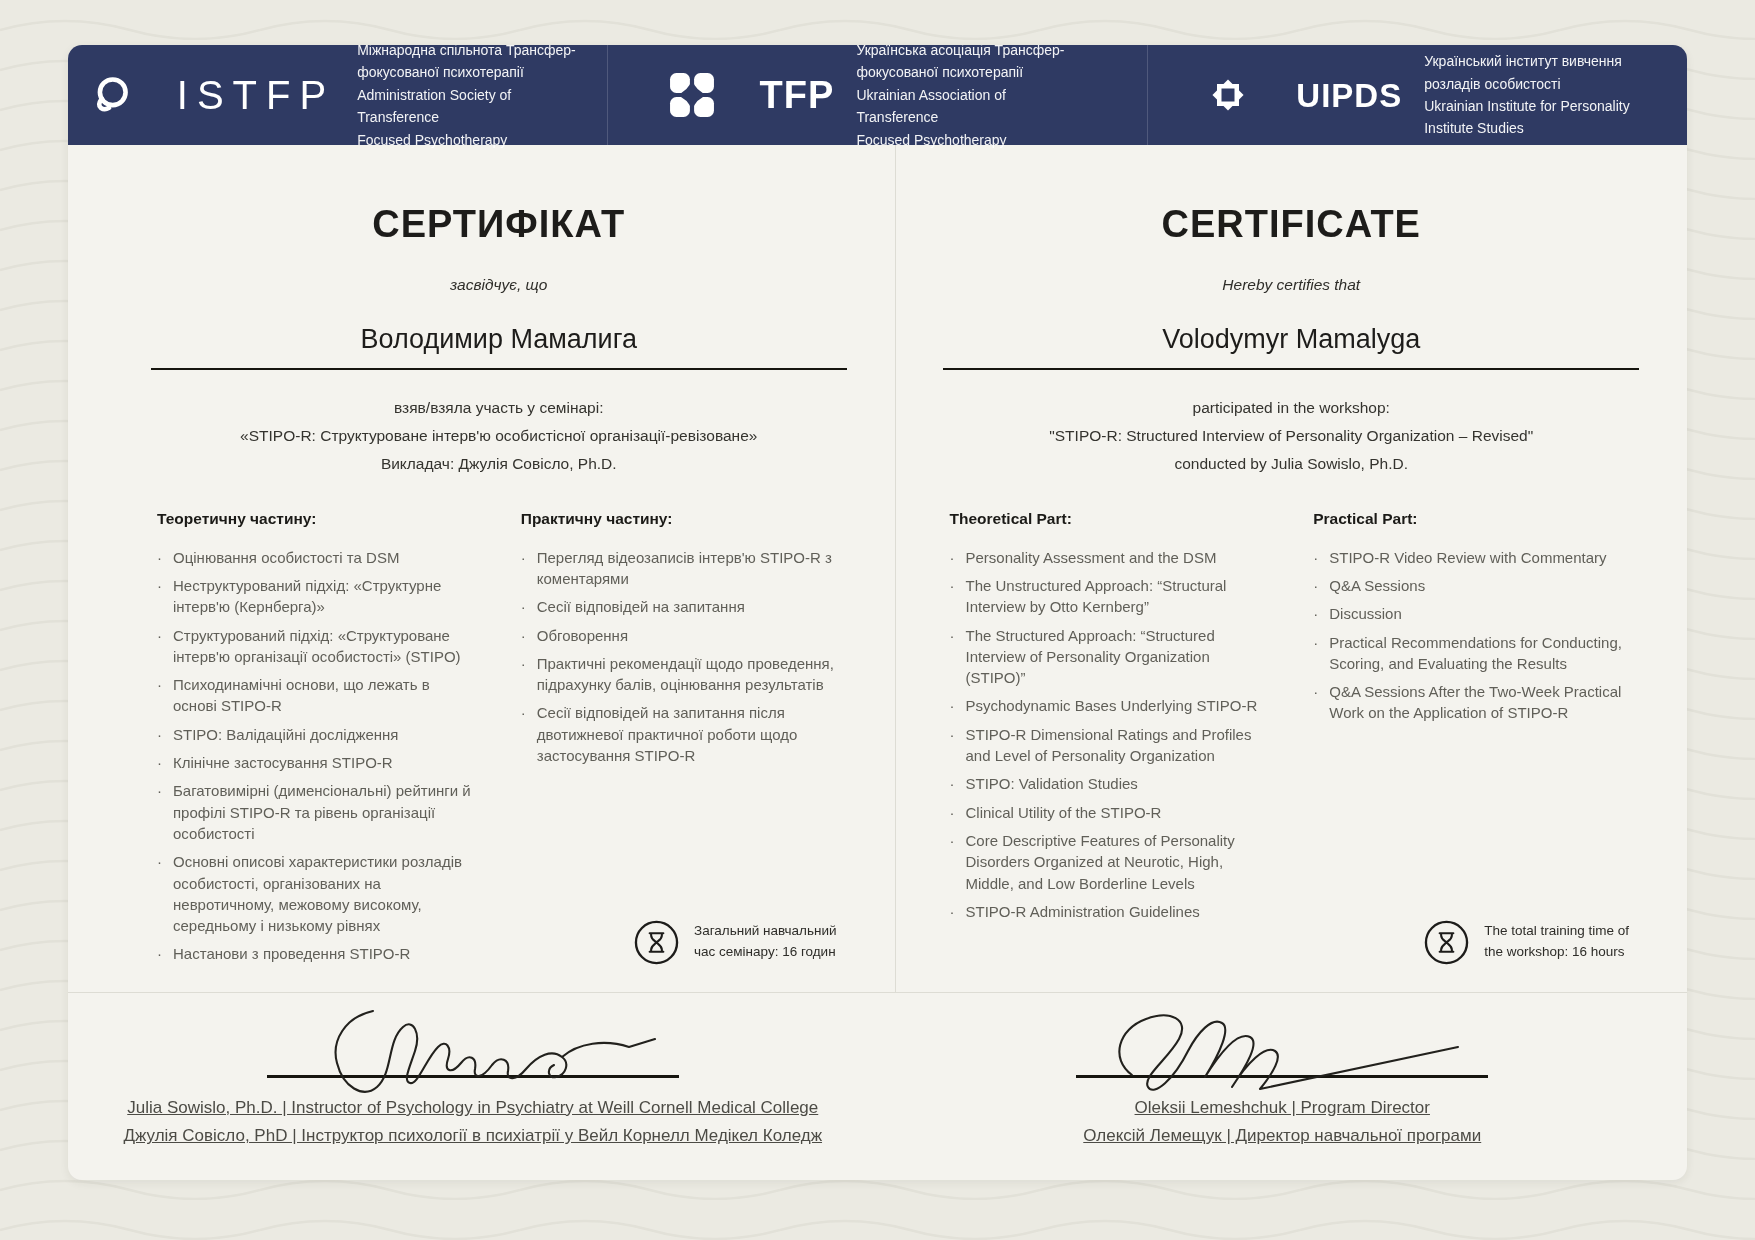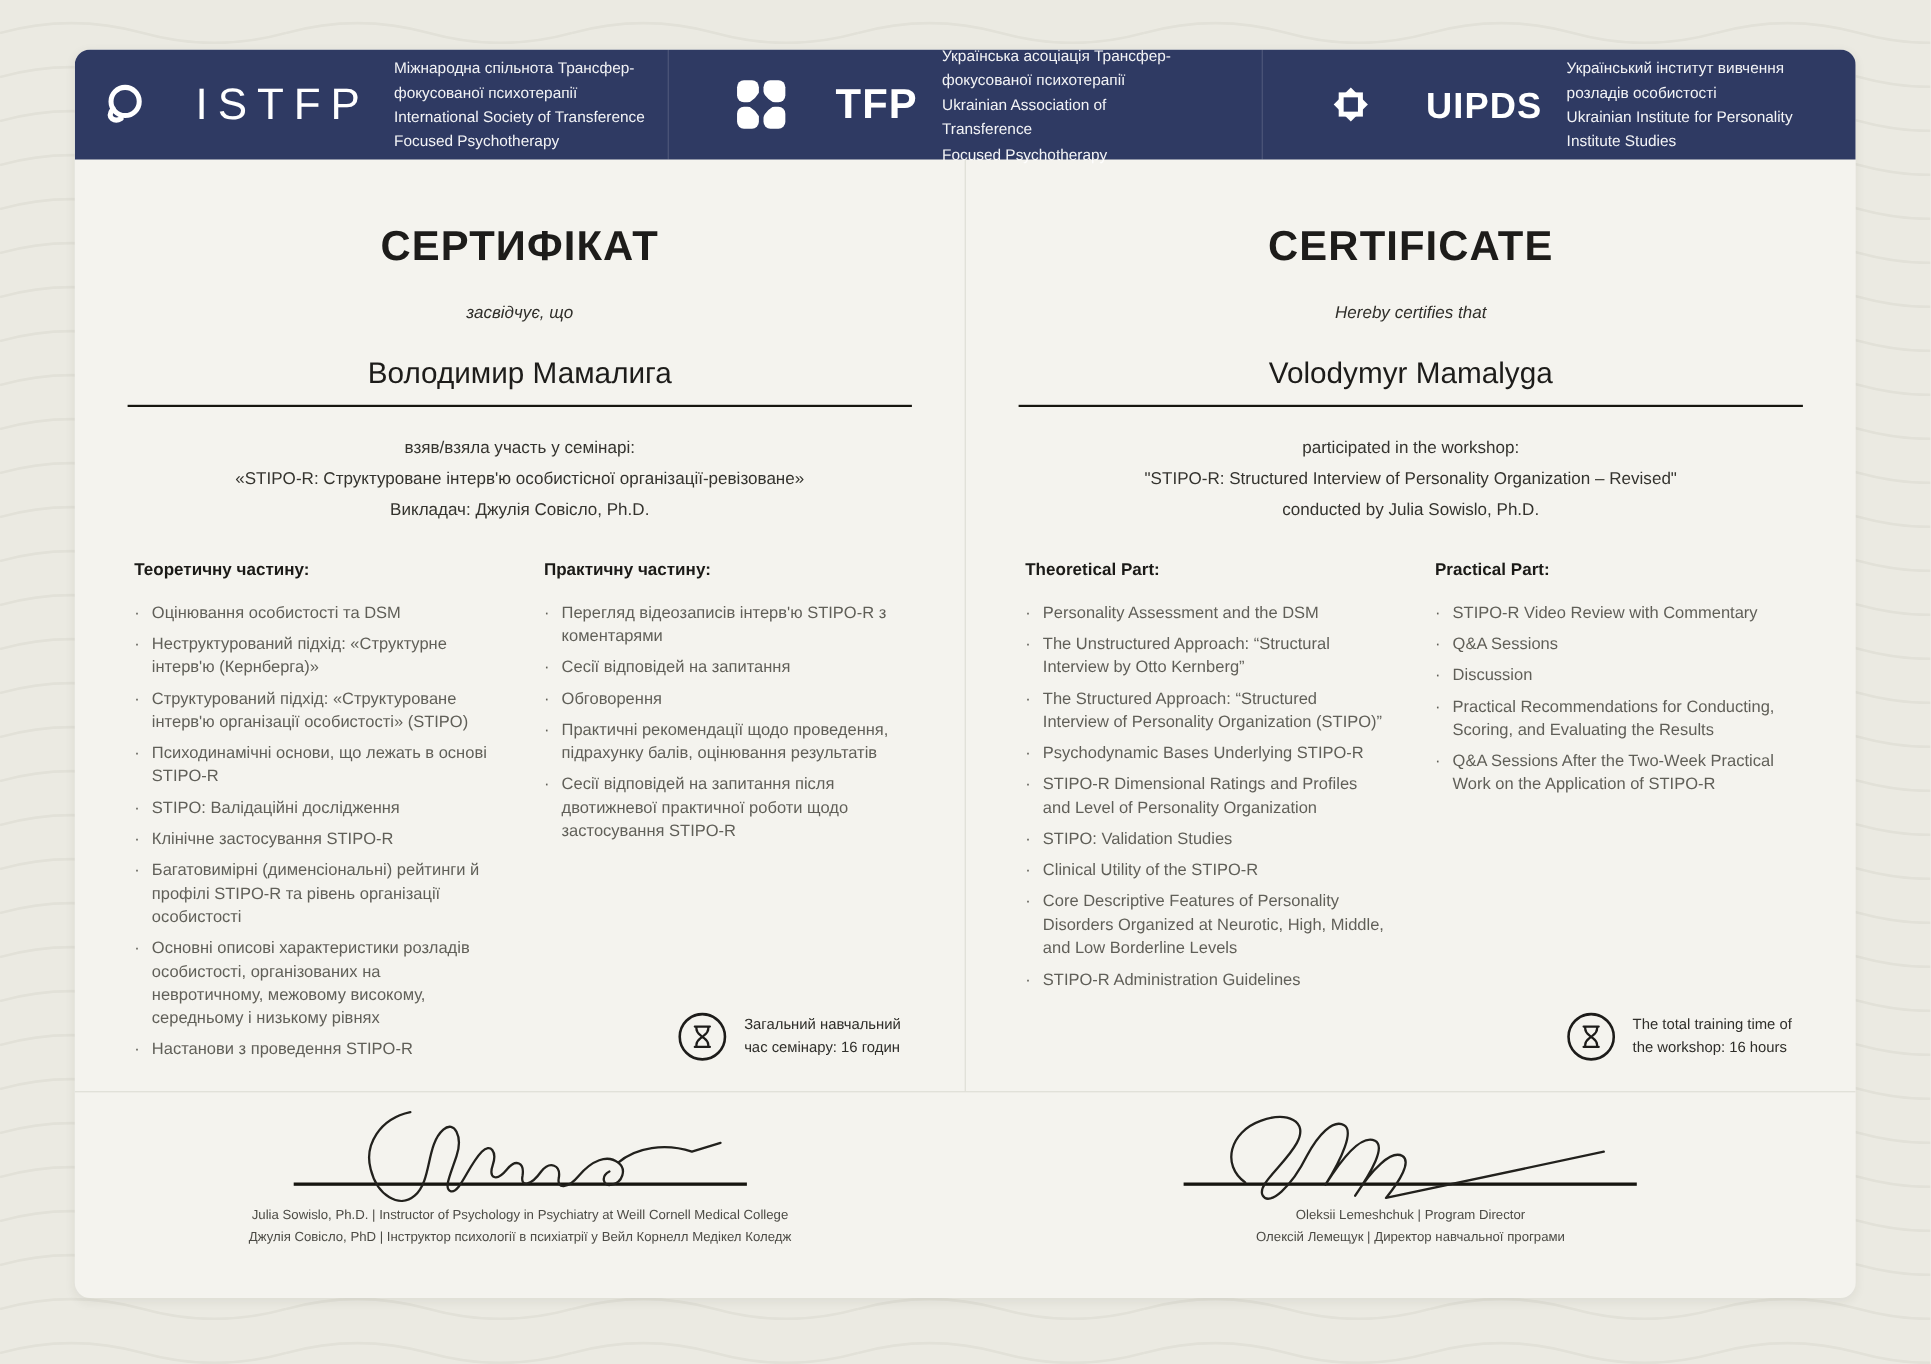--- a/index.html
+++ b/index.html
@@ -25,21 +25,21 @@
   .org { flex:1; display:flex; align-items:center; justify-content:center; gap:22px; padding:0 10px; }
   .org + .org { border-left:1px solid rgba(255,255,255,.16); }
   .org-mark { display:flex; align-items:center; gap:13px; }
   .org-word { color:#fff; line-height:1;margin-left:32px; }
   .word-istfp { font-size:40px; font-weight:300; letter-spacing:9px; }
   .word-tfp   { font-size:38px; font-weight:800; letter-spacing:1px; }
   .word-uipds { font-size:33px; font-weight:800; letter-spacing:1px; }
   .org-desc { color:rgba(255,255,255,.94); font-size:14px; line-height:1.6; max-width:230px; }
 
   
-  .main { flex:1 1 auto; display:flex; }
+  .main { flex:1 1 auto; display:flex;padding-left:35px; }
   .col { flex:1; position:relative; padding:58px 44px 20px; }
   .col + .col { border-left:1px solid #dddcd4; }
 
   .cert-title { text-align:center; font-size:38px; font-weight:800; letter-spacing:1px; color:#1d1c1a; }
   .cert-sub   { text-align:center; margin-top:30px; font-size:15.5px; color:#2f2e2a;font-style:italic; }
   .cert-name  {
     margin:30px auto 0; width:99%; text-align:center;
     font-size:27px; color:#1d1c1a; padding-bottom:13px;
     border-bottom:2.5px solid #16150f;
   }
@@ -52,21 +52,21 @@
   .li .dot { flex:0 0 auto; }
 
   .duration { position:absolute; right:58px; bottom:26px; display:flex; align-items:center; gap:14px; }
   .duration-text { font-size:13.5px; color:#2e2d29; line-height:1.55; }
 
   
   .footer { flex:0 0 190px; border-top:1px solid #dddcd4; display:flex; }
   .sig { flex:1; display:flex; flex-direction:column; align-items:center; padding-top:8px; }
   .sig-art { position:relative; width:440px; height:92px; }
   .sig-line { width:412px; height:3px; background:#16150f; margin-top:-18px; }
-  .sig-cap { margin-top:16px; text-align:center; font-size:12px; color:#4c4b45; line-height:1.68; }
+  .sig-cap { margin-top:16px; text-align:center; font-size:17px; color:#4c4b45; line-height:1.68;text-decoration:underline; }
 </style>
 </head>
 <body>
 
 <svg class="bg-waves" width="1755" height="1240">
   <defs>
     <pattern id="wavep" width="260" height="40" patternUnits="userSpaceOnUse">
       <path d="M0 30 Q 65 12 130 30 T 260 30" fill="none" stroke="#e2e1d8" stroke-width="2.4"></path>
     </pattern>
   </defs>
@@ -82,21 +82,21 @@
       <div class="org-mark">
         <svg width="44" height="44" viewBox="0 0 48 48">
           <circle cx="27" cy="21" r="14" fill="none" stroke="#ffffff" stroke-width="5"></circle>
           <path d="M15 28 q-5 7 -1 10 q4 3 9 0" fill="none" stroke="#ffffff" stroke-width="5" stroke-linecap="round"></path>
         </svg>
         <span class="org-word word-istfp">ISTFP</span>
       </div>
       <div class="org-desc">
           <div>Міжнародна спільнота Трансфер-</div>
           <div>фокусованої психотерапії</div>
-          <div>International Society of Transference</div>
+          <div>Administration Society of Transference</div>
           <div>Focused Psychotherapy</div>
         </div>
     </div>
 
     <div class="org">
       <div class="org-mark">
         <svg width="46" height="46" viewBox="0 0 44 44">
           <rect x="1" y="1" width="19" height="19" rx="6" fill="#ffffff"></rect>
           <rect x="24" y="1" width="19" height="19" rx="6" fill="#ffffff"></rect>
           <rect x="1" y="24" width="19" height="19" rx="6" fill="#ffffff"></rect>

